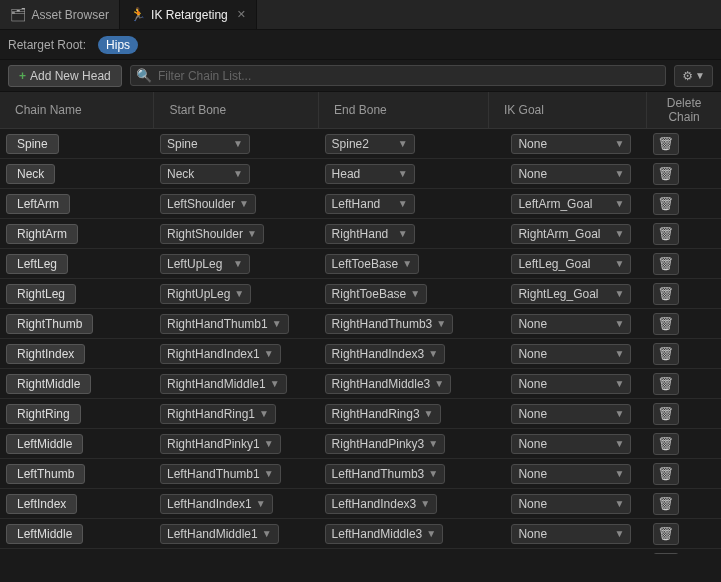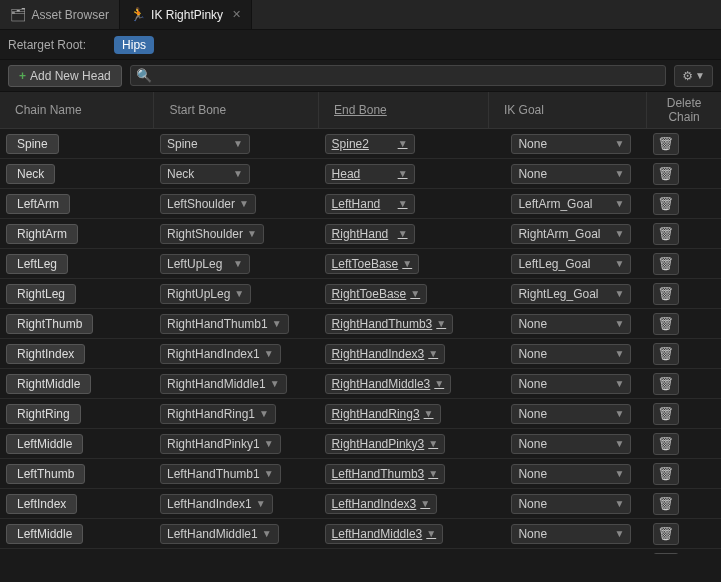--- a/index.html
+++ b/index.html
@@ -45,35 +45,34 @@
       color: #777;
       cursor: pointer;
     }
 
     
     .retarget-bar {
       display: flex;
       align-items: center;
       background: #1a1a1a;
       padding: 5px 8px;
-      gap: 0;
+      gap: 12px;
       border-bottom: 1px solid #111;
       height: 30px;
     }
     .retarget-label {
       color: #aaa;
       font-size: 12px;
     }
     .retarget-value {
       background: #3a6ea8;
       color: #fff;
       padding: 2px 8px;
-      border-radius: 4px;
-      font-size: 12px;
-      margin-left: 28px;
+      border-radius: 9px;
+      font-size: 12px;
     }
 
     
     .toolbar {
       display: flex;
       align-items: center;
       background: #1a1a1a;
       padding: 5px 8px;
       gap: 8px;
       border-bottom: 1px solid #111;
@@ -206,51 +205,52 @@
       color: #ccc;
       width: 26px;
       height: 22px;
       border-radius: 3px;
       cursor: pointer;
       font-size: 13px;
     }
 
     .col-chain { width: 145px; }
     .col-start { width: 155px; }
-    .col-end { width: 160px; text-decoration: underline; }
+    .col-end { width: 160px; }
     .col-ik { width: 145px; }
     .col-delete { width: 70px; text-align: center; }
   </style>
 </head>
 <body>
 
 <div class="tab-bar">
   <div class="tab">
     <span class="tab-icon">🗂</span>
     <span>Asset Browser</span>
   </div>
   <div class="tab active">
     <span class="tab-icon">🏃</span>
-    <span>IK RightPinky</span>
+    <span>IK Retargeting</span>
     <span class="tab-close">✕</span>
   </div>
 </div>
 
 <div class="retarget-bar">
   <span class="retarget-label">Retarget Root:</span>
   <span class="retarget-value">Hips</span>
 </div>
 
 <div class="toolbar">
   <button class="add-btn">
     <span class="plus">+</span>
     <span>Add New Head</span>
   </button>
   <div class="search-wrap">
     <span class="search-icon">🔍</span>
+    <input type="text" placeholder="Filter Chain List..." style="">
   </div>
   <div class="settings-btn">
     <span>⚙</span>
     <span style="font-size:10px;">▼</span>
   </div>
 </div>
 
 <div class="table-wrap">
   <table>
     <thead>

